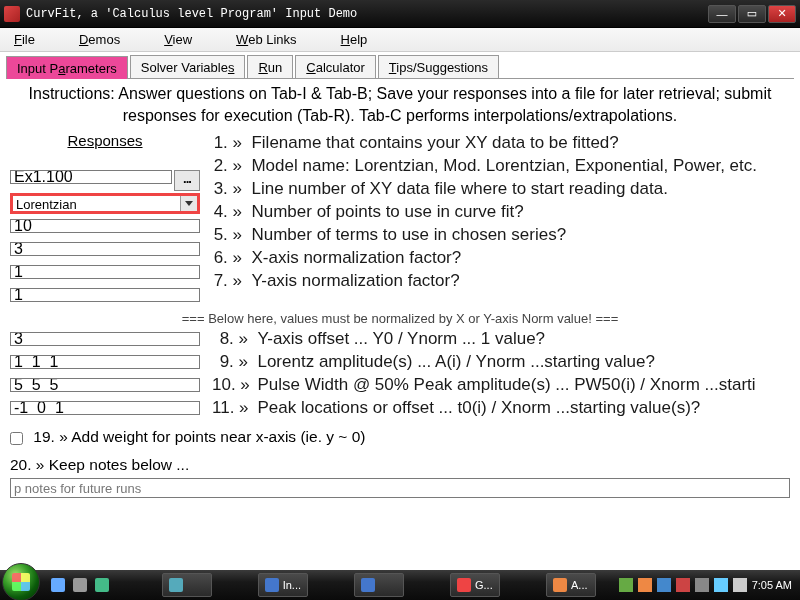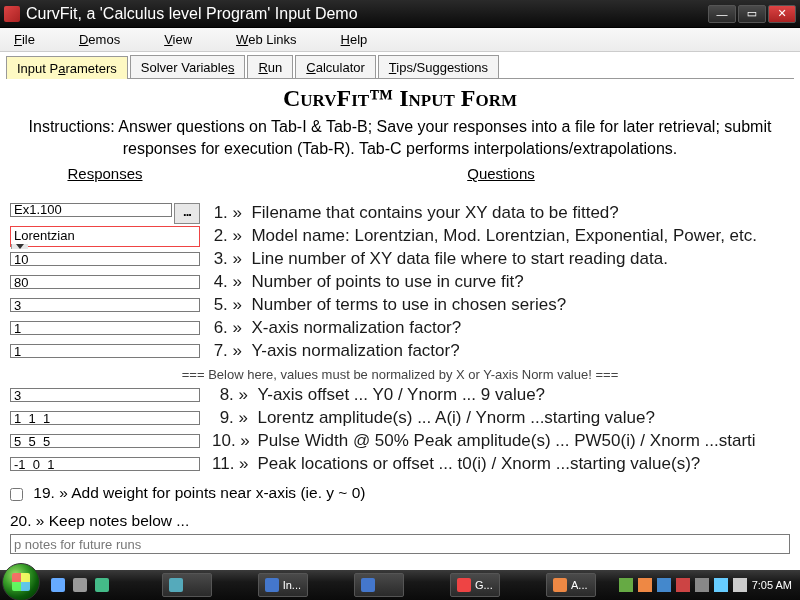--- a/index.html
+++ b/index.html
@@ -1,53 +1,53 @@
 <!DOCTYPE html>
 <html><head>
 <meta charset="utf-8">
 <style>
 * { box-sizing: border-box; margin: 0; padding: 0; }
 body { font-family: "Segoe UI", Tahoma, sans-serif; font-size: 13px; width: 800px; height: 600px; overflow: hidden; background: #fff; }
 
 
 .titlebar { height: 28px; background: linear-gradient(to bottom, #2a2a2a 0%, #1a1a1a 50%, #0a0a0a 100%); display: flex; align-items: center; padding: 0 4px; border-bottom: 1px solid #000; }
 .titlebar .icon { width: 16px; height: 16px; background: linear-gradient(135deg,#d44,#a22); border-radius: 2px; margin-right: 6px; }
-.titlebar .title { color: #fff; font-size: 16px; flex: 1; }
+.titlebar .title { color: #fff; font-size: 12px; flex: 1; font-family: Liberation Mono, monospace; }
 .winbtns { display: flex; gap: 2px; }
 .winbtn { width: 28px; height: 18px; background: linear-gradient(to bottom,#4a4a4a,#2a2a2a); border: 1px solid #555; border-radius: 2px; display: flex; align-items: center; justify-content: center; color: #fff; font-size: 11px; }
 .winbtn.close { background: linear-gradient(to bottom,#d44,#a22); }
 
 
 .menubar { height: 24px; background: linear-gradient(to bottom,#f8f8f8,#ececec); display: flex; align-items: center; padding: 0 6px; border-bottom: 1px solid #ccc; font-size: 13px; gap: 28px; }
 .menuitem { padding: 2px 8px; cursor: default; }
 .menuitem u { text-decoration: underline; }
 
 
 .tabstrip { height: 26px; display: flex; align-items: flex-end; padding: 0 6px; font-size: 13px; background: #fff; }
 .tab { padding: 4px 10px 3px; border: 1px solid #999; border-bottom: none; margin-right: 2px; background: #f4f4f4; }
-.tab.active { background: #fef9c3; position: relative; top: 1px; margin-top: 20px; }
+.tab.active { background: #ec4899; position: relative; top: 1px; margin-top: 20px; }
 .tab u { text-decoration: underline; }
 .tabline { border-bottom: 1px solid #999; margin: 0 6px; }
 
 
 .content { padding: 4px 10px; height: calc(600px - 28px - 24px - 26px - 30px); overflow: hidden; }
 .heading { text-align: center; font-size: 24px; font-weight: bold; font-family: Georgia, serif; margin: 2px 0 4px; }
 .instructions { color: #000000; font-size: 16px; text-align: center; line-height: 1.35; margin-bottom: 6px; font-family: Arial, sans-serif; }
 
 .cols { display: flex; gap: 12px; }
 .left { width: 190px; }
 .right { flex: 1; }
 .colhead { text-align: center; text-decoration: underline; font-size: 15px; margin-bottom: 20px; font-family: Arial, sans-serif; }
 
 .row { display: flex; align-items: center; margin-bottom: 1px; height: 22px; }
-.input-text { width: 100%; height: 14px; border: 1px solid #7a7a7a; font-size: 13px; padding: 1px 3px; font-family: Arial, sans-serif; }
+.input-text { width: 100%; height: 14px; border: 1px solid #7a7a7a; font-size: 16px; padding: 1px 3px; font-family: Arial, sans-serif; }
 .filebrowse { display: flex; width: 100%; }
 .filebrowse .input-text { flex: 1; }
 .filebrowse .bbtn { width: 26px; height: 21px; border: 1px solid #888; background: #e8e8e8; margin-left: 2px; font-weight: bold; letter-spacing: -1px; text-align: center; line-height: 16px; }
-.combo { display: flex; width: 100%; border: 1px solid #ef4444; height: 21px; flex-direction: column; }
+.combo { display: flex; width: 100%; border: 3px solid #ef4444; height: 21px; }
 .combo .ctext { flex: 1; padding: 1px 3px; font-size: 13px; background: #fff; }
 .combo .cbtn { width: 17px; background: #e8e8e8; border-left: 1px solid #999; display: flex; align-items: center; justify-content: center; }
 .combo .cbtn::after { content: ""; border-left: 4px solid transparent; border-right: 4px solid transparent; border-top: 5px solid #333; }
 
 .qrow { font-size: 17px; color: #1a1a1a; line-height: 22px; height: 22px; white-space: nowrap; font-family: Arial, sans-serif; margin-bottom: 1px; }
 .qnum { display: inline-block; width: 30px; text-align: right; }
 
 .divider { text-align: center; color: #444; font-size: 13px; margin: 4px 0 2px; font-family: Arial, sans-serif; }
 
 .section2 .left { width: 190px; }
@@ -94,23 +94,20 @@
 <div class="tabstrip">
   <div class="tab active">Input P<u>a</u>rameters</div>
   <div class="tab">Solver Variable<u>s</u></div>
   <div class="tab"><u>R</u>un</div>
   <div class="tab"><u>C</u>alculator</div>
   <div class="tab"><u>T</u>ips/Suggestions</div>
 </div>
 <div class="tabline"></div>
 
 <div class="content">
-  <div class="heading">
-    <span>C</span><span style="font-variant:small-caps">urv</span><span>F</span><span style="font-variant:small-caps">it™ Input Form</span>
-  </div>
   <div class="instructions">Instructions: Answer questions on Tab-I &amp; Tab-B; Save your responses into a file for later retrieval; submit responses for execution (Tab-R). Tab-C performs interpolations/extrapolations.</div>
 
   <div class="cols">
     <div class="left">
       <div class="colhead">Responses</div>
       <div class="row">
         <div class="filebrowse">
           <input class="input-text" value="Ex1.100" style="">
           <div class="bbtn">...</div>
         </div>
@@ -118,34 +115,30 @@
       <div class="row">
         <div class="combo">
           <div class="ctext">Lorentzian</div>
           <div class="cbtn"></div>
         </div>
       </div>
       <div class="row">
           <input class="input-text" value="10" style="">
         </div>
       <div class="row">
-          <input class="input-text" value="80" style="">
-        </div>
-      <div class="row">
           <input class="input-text" value="3" style="">
         </div>
       <div class="row">
           <input class="input-text" value="1" style="">
         </div>
       <div class="row">
           <input class="input-text" value="1" style="">
         </div>
     </div>
     <div class="right">
-      <div class="colhead">Questions</div>
       <div class="qrow"><span class="qnum">1. »</span>&nbsp;&nbsp;<span>Filename that contains your XY data to be fitted?</span></div>
       <div class="qrow"><span class="qnum">2. »</span>&nbsp;&nbsp;<span>Model name: Lorentzian, Mod. Lorentzian, Exponential, Power, etc.</span></div>
       <div class="qrow"><span class="qnum">3. »</span>&nbsp;&nbsp;<span>Line number of XY data file where to start reading data.</span></div>
       <div class="qrow"><span class="qnum">4. »</span>&nbsp;&nbsp;<span>Number of points to use in curve fit?</span></div>
       <div class="qrow"><span class="qnum">5. »</span>&nbsp;&nbsp;<span>Number of terms to use in chosen series?</span></div>
       <div class="qrow"><span class="qnum">6. »</span>&nbsp;&nbsp;<span>X-axis normalization factor?</span></div>
       <div class="qrow"><span class="qnum">7. »</span>&nbsp;&nbsp;<span>Y-axis normalization factor?</span></div>
     </div>
   </div>
 
@@ -160,21 +153,21 @@
           <input class="input-text" value="1  1  1" style="">
         </div>
       <div class="row">
           <input class="input-text" value="5  5  5" style="">
         </div>
       <div class="row">
           <input class="input-text" value="-1  0  1" style="">
         </div>
     </div>
     <div class="right">
-      <div class="qrow"><span class="qnum">8. »</span>&nbsp;&nbsp;<span>Y-axis offset ... Y0 / Ynorm ... 9 value?</span></div>
+      <div class="qrow"><span class="qnum">8. »</span>&nbsp;&nbsp;<span>Y-axis offset ... Y0 / Ynorm ... 1 value?</span></div>
       <div class="qrow"><span class="qnum">9. »</span>&nbsp;&nbsp;<span>Lorentz amplitude(s) ... A(i) / Ynorm ...starting value?</span></div>
       <div class="qrow"><span class="qnum">10. »</span>&nbsp;&nbsp;<span>Pulse Width @ 50% Peak amplitude(s) ... PW50(i) / Xnorm ...starti</span></div>
       <div class="qrow"><span class="qnum">11. »</span>&nbsp;&nbsp;<span>Peak locations or offset ... t0(i) / Xnorm ...starting value(s)?</span></div>
     </div>
   </div>
 
   <div class="bottomq">
     <input type="checkbox" style="">
     <span>19. »  Add weight for points near x-axis (ie. y ~ 0)</span>
   </div>

